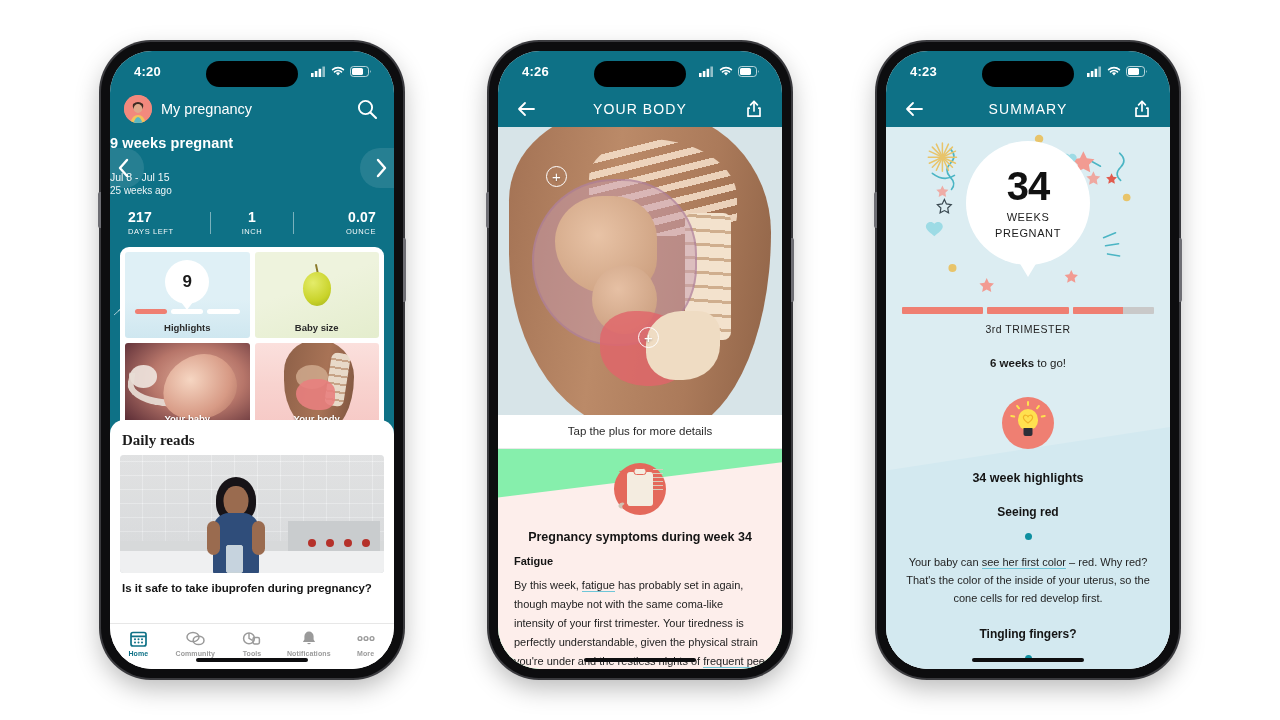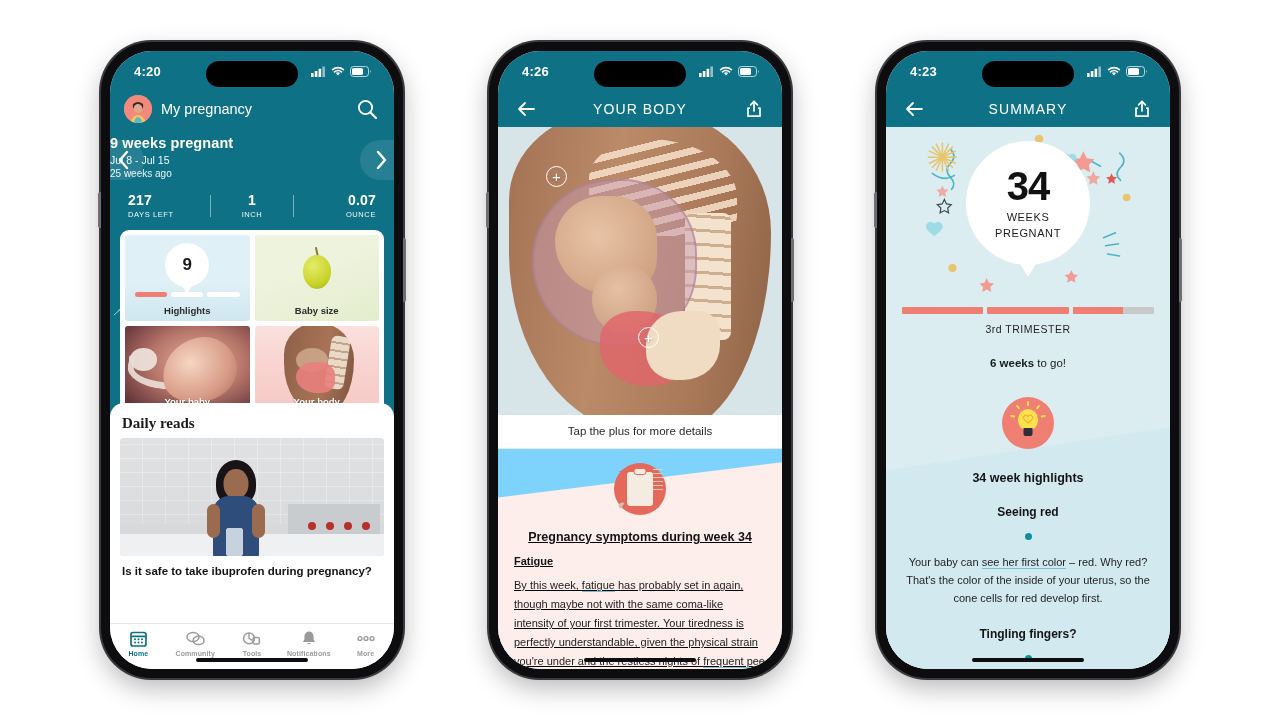--- a/index.html
+++ b/index.html
@@ -89,21 +89,21 @@
 
   .weekbar { position: relative; padding: 4px 0 9px; text-align: left; color: #fff; }
   .arrow-pill {
     position: absolute; top: 50%; transform: translateY(-50%);
     width: 42px; height: 40px; background: rgba(255,255,255,.10);
     display: flex; align-items: center; justify-content: center; cursor: pointer;
   }
   .arrow-pill.left { left: -8px; border-radius: 0 22px 22px 0; }
   .arrow-pill.right { right: -8px; border-radius: 22px 0 0 22px; }
   .wk-main { font-size: 14.5px; font-weight: bold; letter-spacing: .1px; }
-  .wk-sub { font-size: 10.5px; margin-top: 3px; opacity: .95; }
+  .wk-sub { font-size: 10.5px; margin-top: 20px; opacity: .95; }
   .wk-sub2 { font-size: 10px; margin-top: 2px; opacity: .92; }
 
   .statsrow { display: flex; align-items: center; padding: 4px 0 11px; color: #fff; }
   .stat { flex: 1 1 0; text-align: center; }
   .stat.left { text-align: left; padding-left: 18px; }
   .stat.right { text-align: right; padding-right: 18px; }
   .stat-num { font-size: 14px; font-weight: bold; letter-spacing: .2px; }
   .stat-lbl { font-size: 7.5px; letter-spacing: .6px; margin-top: 2px; opacity: .95; }
   .stat-div { width: 1px; height: 22px; background: rgba(255,255,255,.45); }
 
@@ -224,21 +224,21 @@
     background: #e1656a; opacity: .82; border-radius: 40% 60% 46% 54%; }
   .hero-pelvis { position: absolute; right: 22%; bottom: 12%; width: 26%; height: 24%;
     background: #efdcc3; border-radius: 48% 30% 50% 40%; }
   .plus-btn { position: absolute; width: 21px; height: 21px; border-radius: 50%;
     border: 1.6px solid #fff; color: #fff; display: flex; align-items: center;
     justify-content: center; font-size: 15px; line-height: 1; cursor: pointer;
     text-shadow: 0 1px 2px rgba(0,0,0,.3); }
   .hero-caption { background: #fff; text-align: center; font-size: 11.5px; color: #2a2a2a;
     padding: 10px 0 11px; border-bottom: 1px solid #e9e9e9; flex: 0 0 auto; }
 
-  .p2-article { flex: 1 1 auto; position: relative; overflow: hidden; background: #7dd3fc; text-decoration: underline; }
+  .p2-article { flex: 1 1 auto; position: relative; overflow: hidden; background: #86efac; }
   .art-bg { position: absolute; inset: 0; background: #fdeeeb;
     clip-path: polygon(0 22%, 100% 6%, 100% 100%, 0 100%); }
   .art-inner { position: relative; z-index: 2; padding: 14px 16px 0; }
   .clip-icon { width: 52px; height: 52px; border-radius: 50%; background: #e4695b;
     margin: 0 auto 14px; position: relative; }
   .clip-board { position: absolute; left: 50%; top: 9px; transform: translateX(-50%);
     width: 26px; height: 34px; background: #f4ece0; border-radius: 3px; }
   .clip-top { position: absolute; left: 50%; top: 5px; transform: translateX(-50%);
     width: 13px; height: 7px; background: #f4ece0; border: 1.6px solid #e4695b; border-radius: 3px; }
   .clip-heart { position: absolute; left: 5px; top: 7px; width: 9px; height: 8px; }

